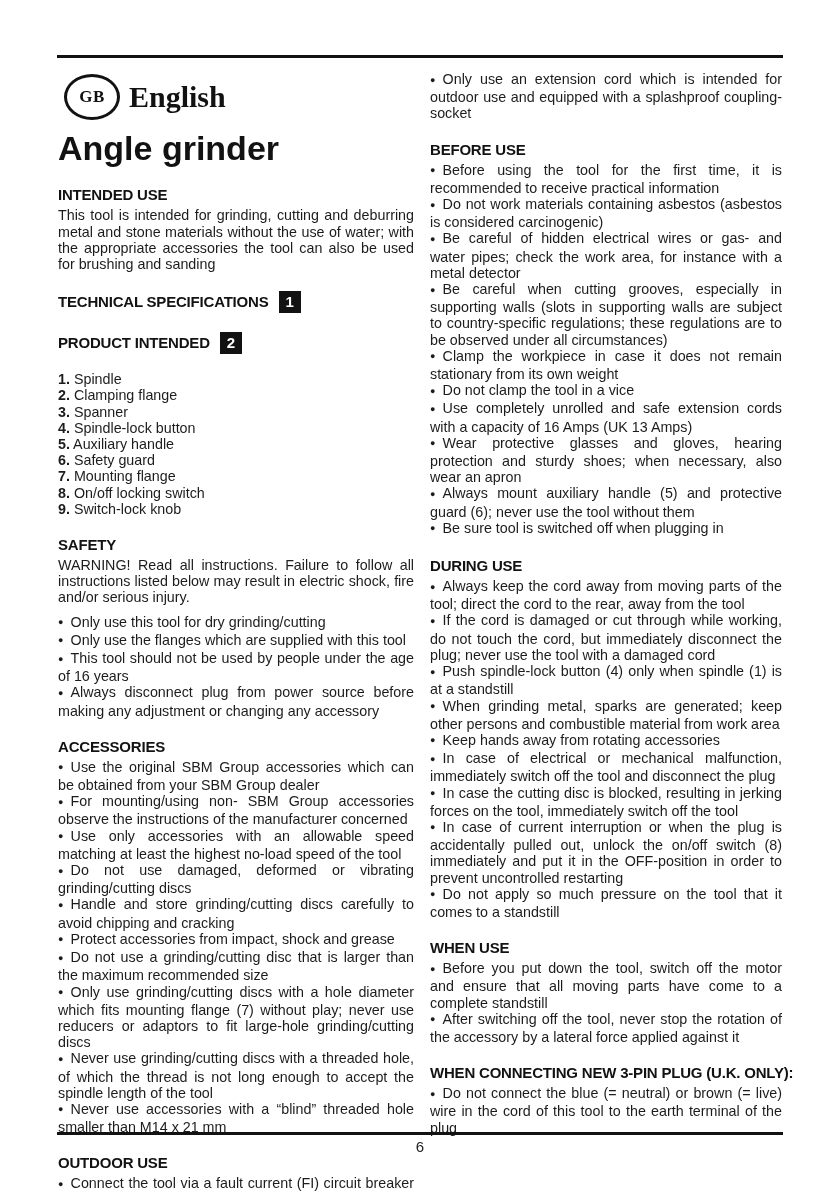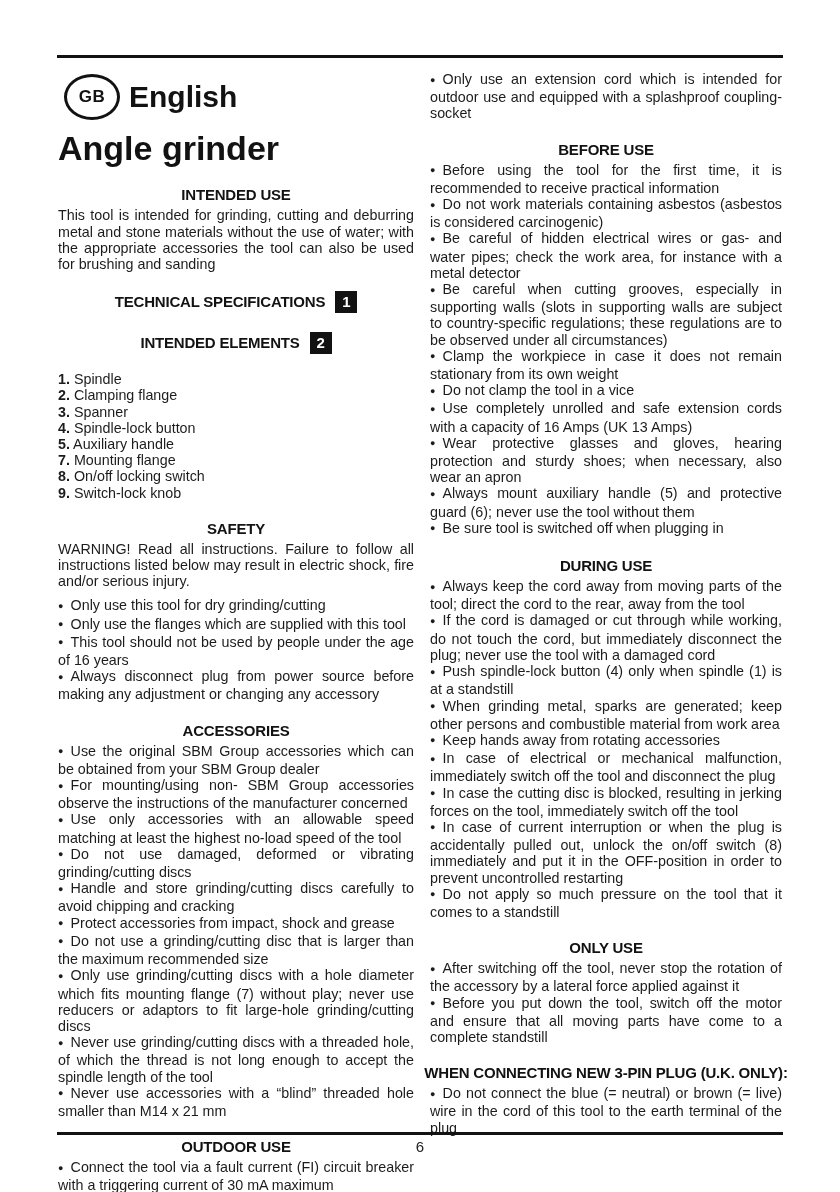--- a/index.html
+++ b/index.html
@@ -9,34 +9,33 @@
     -webkit-font-smoothing:antialiased; overflow:hidden;
   }
   .rule { position:absolute; background:#121212; height:3px; width:726px; left:57px; }
   .rule-top { top:55px; }
   .rule-bottom { top:1132px; }
   .page-num { position:absolute; top:1138px; left:0; width:840px; text-align:center;
     font-size:15px; color:#222; }
   .col { position:absolute; }
   .col-left { left:58px; top:74px; width:356px; }
   .col-right { left:430px; top:71px; width:352px; }
-  .lang-header { display:flex; align-items:center; gap:9px; margin:0 0 6px 6px; }
+  .lang-header { display:flex; align-items:center; gap:9px; margin:0 0 6px 6px;font-family:Liberation Serif, serif; }
   .gb-badge {
     width:50px; height:40px; border:3px solid #121212; border-radius:50%;
     display:flex; align-items:center; justify-content:center;
     font-weight:bold; font-size:17px; letter-spacing:0.5px; flex:0 0 auto; color:#121212;
   }
   .lang-title { font-size:30px; font-weight:bold; letter-spacing:0px; color:#121212; line-height:1; }
   .product-title { font-size:34px; font-weight:bold; margin:10px 0 0 0; color:#121212; line-height:1.1; }
   section { display:block; }
   .section-heading {
     font-size:15px; font-weight:bold; letter-spacing:-0.2px; color:#121212;
     margin:19px 0 3px 0; display:flex; align-items:center; gap:10px; line-height:1.2;
     white-space:nowrap;
-    justify-content:center;
   }
   .num-badge {
     background:#121212; color:#ffffff; width:22px; height:22px; flex:0 0 auto;
     display:inline-flex; align-items:center; justify-content:center;
     font-size:15px; font-weight:bold;
   }
   p.body {
     font-size:14.3px; line-height:16.2px; margin:0; text-align:justify; color:#1c1c1c;
   }
   p.gap-after { margin-bottom:8px; }
@@ -63,29 +62,30 @@
         <p class="body">This tool is intended for grinding, cutting and deburring metal and stone materials without the use of water; with the appropriate accessories the tool can also be used for brushing and sanding</p>
       </section>
       <section>
         <h3 class="section-heading">
           <span>TECHNICAL SPECIFICATIONS</span>
           <span class="num-badge">1</span>
         </h3>
       </section>
       <section>
         <h3 class="section-heading">
-          <span>INTENDED ELEMENTS</span>
+          <span>PRODUCT INTENDED</span>
           <span class="num-badge">2</span>
         </h3>
         <div class="spacer"></div>
         <p class="body"><span class="n-num">1.</span> Spindle</p>
         <p class="body"><span class="n-num">2.</span> Clamping flange</p>
         <p class="body"><span class="n-num">3.</span> Spanner</p>
         <p class="body"><span class="n-num">4.</span> Spindle-lock button</p>
         <p class="body"><span class="n-num">5.</span> Auxiliary handle</p>
+        <p class="body"><span class="n-num">6.</span> Safety guard</p>
         <p class="body"><span class="n-num">7.</span> Mounting flange</p>
         <p class="body"><span class="n-num">8.</span> On/off locking switch</p>
         <p class="body"><span class="n-num">9.</span> Switch-lock knob</p>
       </section>
       <section>
         <h3 class="section-heading">
           <span>SAFETY</span>
         </h3>
         <p class="body gap-after">WARNING!  Read all instructions. Failure to follow all instructions listed below may result in electric shock, fire and/or serious injury.</p>
         <p class="body"><span class="dot">●</span> Only use this tool for dry grinding/cutting</p>
@@ -146,24 +146,24 @@
         <p class="body"><span class="dot">●</span> Push spindle-lock button (4) only when spindle (1) is at a standstill</p>
         <p class="body"><span class="dot">●</span> When grinding metal, sparks are generated; keep other persons and combustible material from work area</p>
         <p class="body"><span class="dot">●</span> Keep hands away from rotating accessories</p>
         <p class="body"><span class="dot">●</span> In case of electrical or mechanical malfunction, immediately switch off the tool and disconnect the plug</p>
         <p class="body"><span class="dot">●</span> In case the cutting disc is blocked, resulting in jerking forces on the tool, immediately switch off the tool</p>
         <p class="body"><span class="dot">●</span> In case of current interruption or when the plug is accidentally pulled out, unlock the on/off switch (8) immediately and put it in the OFF-position in order to prevent uncontrolled restarting</p>
         <p class="body"><span class="dot">●</span> Do not apply so much pressure on the tool that it comes to a standstill</p>
       </section>
       <section>
         <h3 class="section-heading">
-          <span>ONLY USE</span>
+          <span>WHEN USE</span>
         </h3>
+        <p class="body"><span class="dot">●</span> Before you put down the tool, switch off the motor and ensure that all moving parts have come to a complete standstill</p>
         <p class="body"><span class="dot">●</span> After switching off the tool, never stop the rotation of the accessory by a lateral force applied against it</p>
-        <p class="body"><span class="dot">●</span> Before you put down the tool, switch off the motor and ensure that all moving parts have come to a complete standstill</p>
       </section>
       <section>
         <h3 class="section-heading">
           <span>WHEN CONNECTING NEW 3-PIN PLUG (U.K. ONLY):</span>
         </h3>
         <p class="body"><span class="dot">●</span> Do not connect the blue (= neutral) or brown (= live) wire in the cord of this tool to the earth terminal of the plug</p>
       </section>
     </div>
 </div>
 

